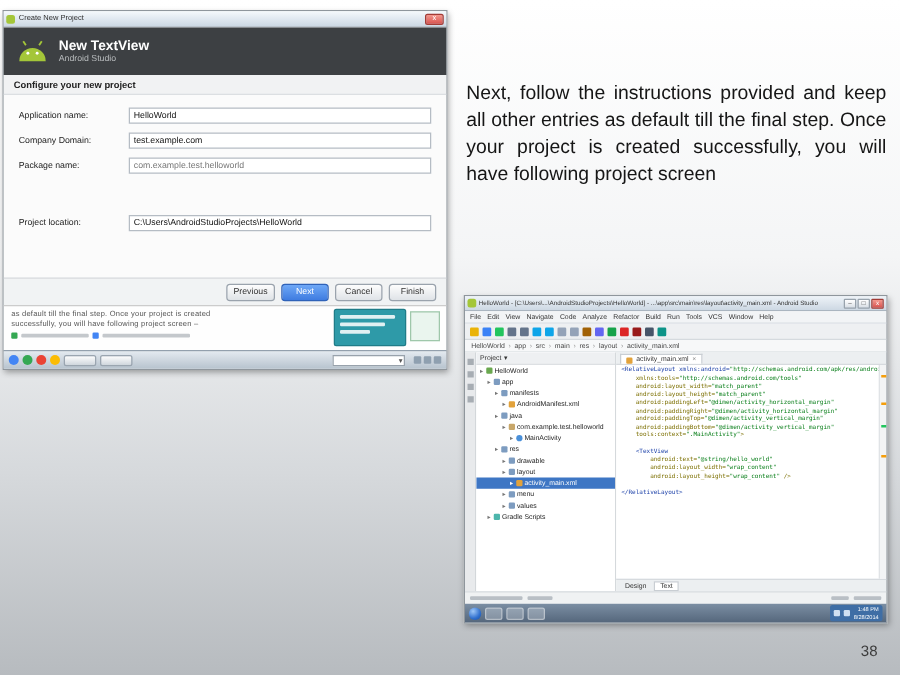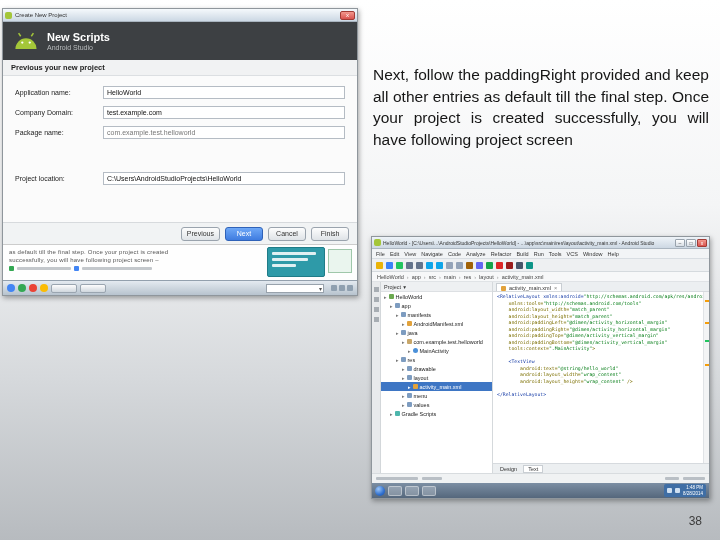--- a/index.html
+++ b/index.html
@@ -158,25 +158,25 @@
     </div>
     <div class="wiz-header">
       <svg viewBox="0 0 24 17" width="26" height="18">
         <path d="M2 16 a10 10 0 0 1 20 0 z" fill="#a4c639"></path>
         <line x1="7" y1="4" x2="5" y2="1" stroke="#a4c639" stroke-width="1.4"></line>
         <line x1="17" y1="4" x2="19" y2="1" stroke="#a4c639" stroke-width="1.4"></line>
         <circle cx="8.5" cy="10" r="1.1" fill="#fff"></circle>
         <circle cx="15.5" cy="10" r="1.1" fill="#fff"></circle>
       </svg>
       <div>
-        <div class="wiz-title">New Scripts</div>
+        <div class="wiz-title">New TextView</div>
         <div class="wiz-sub">Android Studio</div>
       </div>
     </div>
-    <div class="wiz-section">Previous your new project</div>
+    <div class="wiz-section">Configure your new project</div>
     <div class="wiz-form" id="wiz-form">
         <div class="wf-row">
           <span class="wf-label">Application name:</span>
           <span class="wf-input">HelloWorld</span>
         </div>
         <div class="wf-row">
           <span class="wf-label">Company Domain:</span>
           <span class="wf-input">test.example.com</span>
         </div>
         <div class="wf-row">
@@ -226,21 +226,21 @@
         <span>▾</span>
       </span>
       <span class="tb-tray">
         <span></span>
         <span></span>
         <span></span>
       </span>
     </div>
   </div>
 
-  <div class="bodytext">Next, follow the paddingRight provided and keep all other entries as default till the final step. Once your project is created successfully, you will have following project screen</div>
+  <div class="bodytext">Next, follow the instructions provided and keep all other entries as default till the final step. Once your project is created successfully, you will have following project screen</div>
 
   <div class="shot2">
     <div class="titlebar2">
       <span class="t-appicon"></span>
       <span class="t2-text">HelloWorld - [C:\Users\...\AndroidStudioProjects\HelloWorld] - ...\app\src\main\res\layout\activity_main.xml - Android Studio</span>
       <span id="win-controls" style="display:flex;gap:1px">
           <span class="wc">–</span>
           <span class="wc">□</span>
           <span class="wc close">x</span>
         </span>

